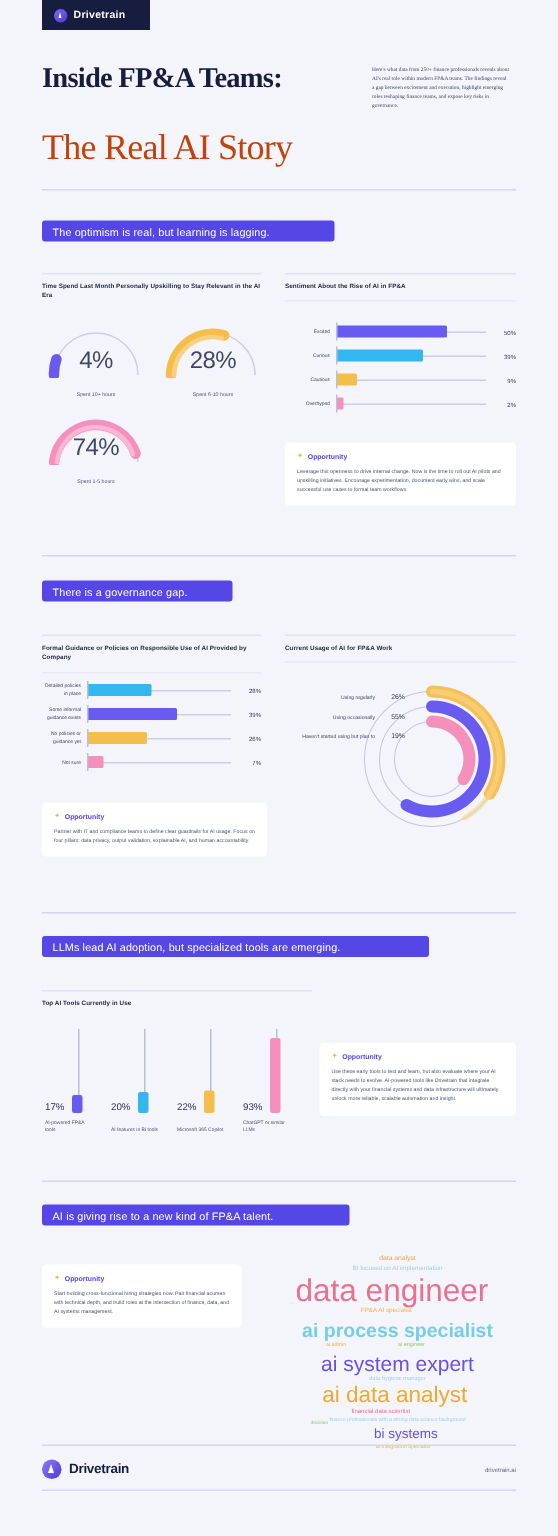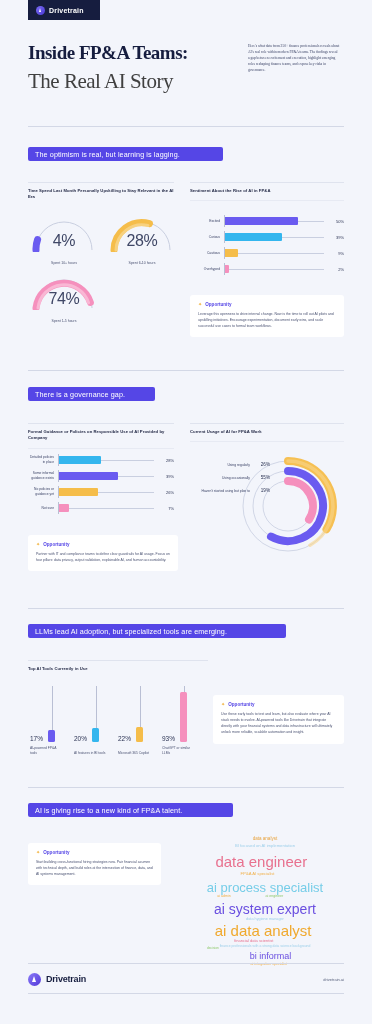--- a/index.html
+++ b/index.html
@@ -63,26 +63,26 @@
   }
   .titles { width: 210px; }
   .title-1 {
     font-size: 19px;
     font-weight: 700;
     letter-spacing: -.5px;
     color: #161d3f;
     line-height: 1.15;
   }
   .title-2 {
-    font-size: 21px;
+    font-size: 24px;
     font-weight: 400;
     letter-spacing: -.5px;
-    color: #404040;
+    color: #c2410c;
     line-height: 1.25;
-    margin-top: 4px;
+    margin-top: 20px;
   }
   .intro {
     width: 92px;
     font-size: 3.6px;
     line-height: 1.65;
     color: #3b4366;
     padding-top: 2px;
   }
 
   .hrule {
@@ -565,32 +565,32 @@
     <div class="opp-head">
       <span class="opp-star">✦</span>
       <span class="opp-label">Opportunity</span>
     </div>
     <div class="opp-body">Start building cross-functional hiring strategies now. Pair financial acumen with technical depth, and build roles at the intersection of finance, data, and AI systems management.</div>
   </div>
 
   <div class="cloud" id="cloud" style="left:172px; top:833px;">
       <span class="cw" style="left: 50%; top: 5%; font-size: 4.5px; color: rgb(232, 162, 60);">data analyst</span>
       <span class="cw" style="left: 50%; top: 12%; font-size: 4.2px; color: rgb(159, 208, 234);">BI focused on AI implementation</span>
-      <span class="cw" style="left: 48%; top: 25%; font-size: 15px; color: rgb(232, 113, 143);">data engineer</span>
+      <span class="cw" style="left: 48%; top: 25%; font-size: 21px; color: rgb(232, 113, 143);">data engineer</span>
       <span class="cw" style="left: 46%; top: 37%; font-size: 4.2px; color: rgb(241, 177, 74);">FP&amp;A AI specialist</span>
-      <span class="cw" style="left: 50%; top: 48%; font-size: 13px; color: rgb(118, 205, 232);">ai process specialist</span>
+      <span class="cw" style="left: 50%; top: 48%; font-size: 13px; color: rgb(118, 205, 232); font-weight: bold;">ai process specialist</span>
       <span class="cw" style="left: 28%; top: 57%; font-size: 3.6px; color: rgb(241, 177, 74);">ai admin</span>
       <span class="cw" style="left: 55%; top: 57%; font-size: 3.6px; color: rgb(143, 201, 108);">ai engineer</span>
       <span class="cw" style="left: 50%; top: 68%; font-size: 14px; color: rgb(106, 79, 224);">ai system expert</span>
       <span class="cw" style="left: 50%; top: 78%; font-size: 3.8px; color: rgb(159, 208, 234);">data hygiene manager</span>
       <span class="cw" style="left: 49%; top: 87%; font-size: 15px; color: rgb(240, 169, 46);">ai data analyst</span>
       <span class="cw" style="left: 44%; top: 96%; font-size: 4px; color: rgb(232, 113, 143);">financial data scientist</span>
       <span class="cw" style="left: 50%; top: 102%; font-size: 3.4px; color: rgb(159, 208, 234);">finance professionals with a strong data science background</span>
       <span class="cw" style="left: 22%; top: 104%; font-size: 3.2px; color: rgb(143, 201, 108);">decision</span>
-      <span class="cw" style="left: 53%; top: 110%; font-size: 9px; color: rgb(106, 79, 224);">bi informal</span>
+      <span class="cw" style="left: 53%; top: 110%; font-size: 9px; color: rgb(106, 79, 224);">bi systems</span>
       <span class="cw" style="left: 52%; top: 118%; font-size: 3.6px; color: rgb(241, 177, 74);">ai integration specialist</span>
     </div>
 
   <div class="hrule" style="top:963px"></div>
   <div class="footer" style="top:966px;">
     <div class="foot-brand">
       <span class="foot-mark"></span>
       <span class="foot-name">Drivetrain</span>
     </div>
     <span class="foot-url">drivetrain.ai</span>

